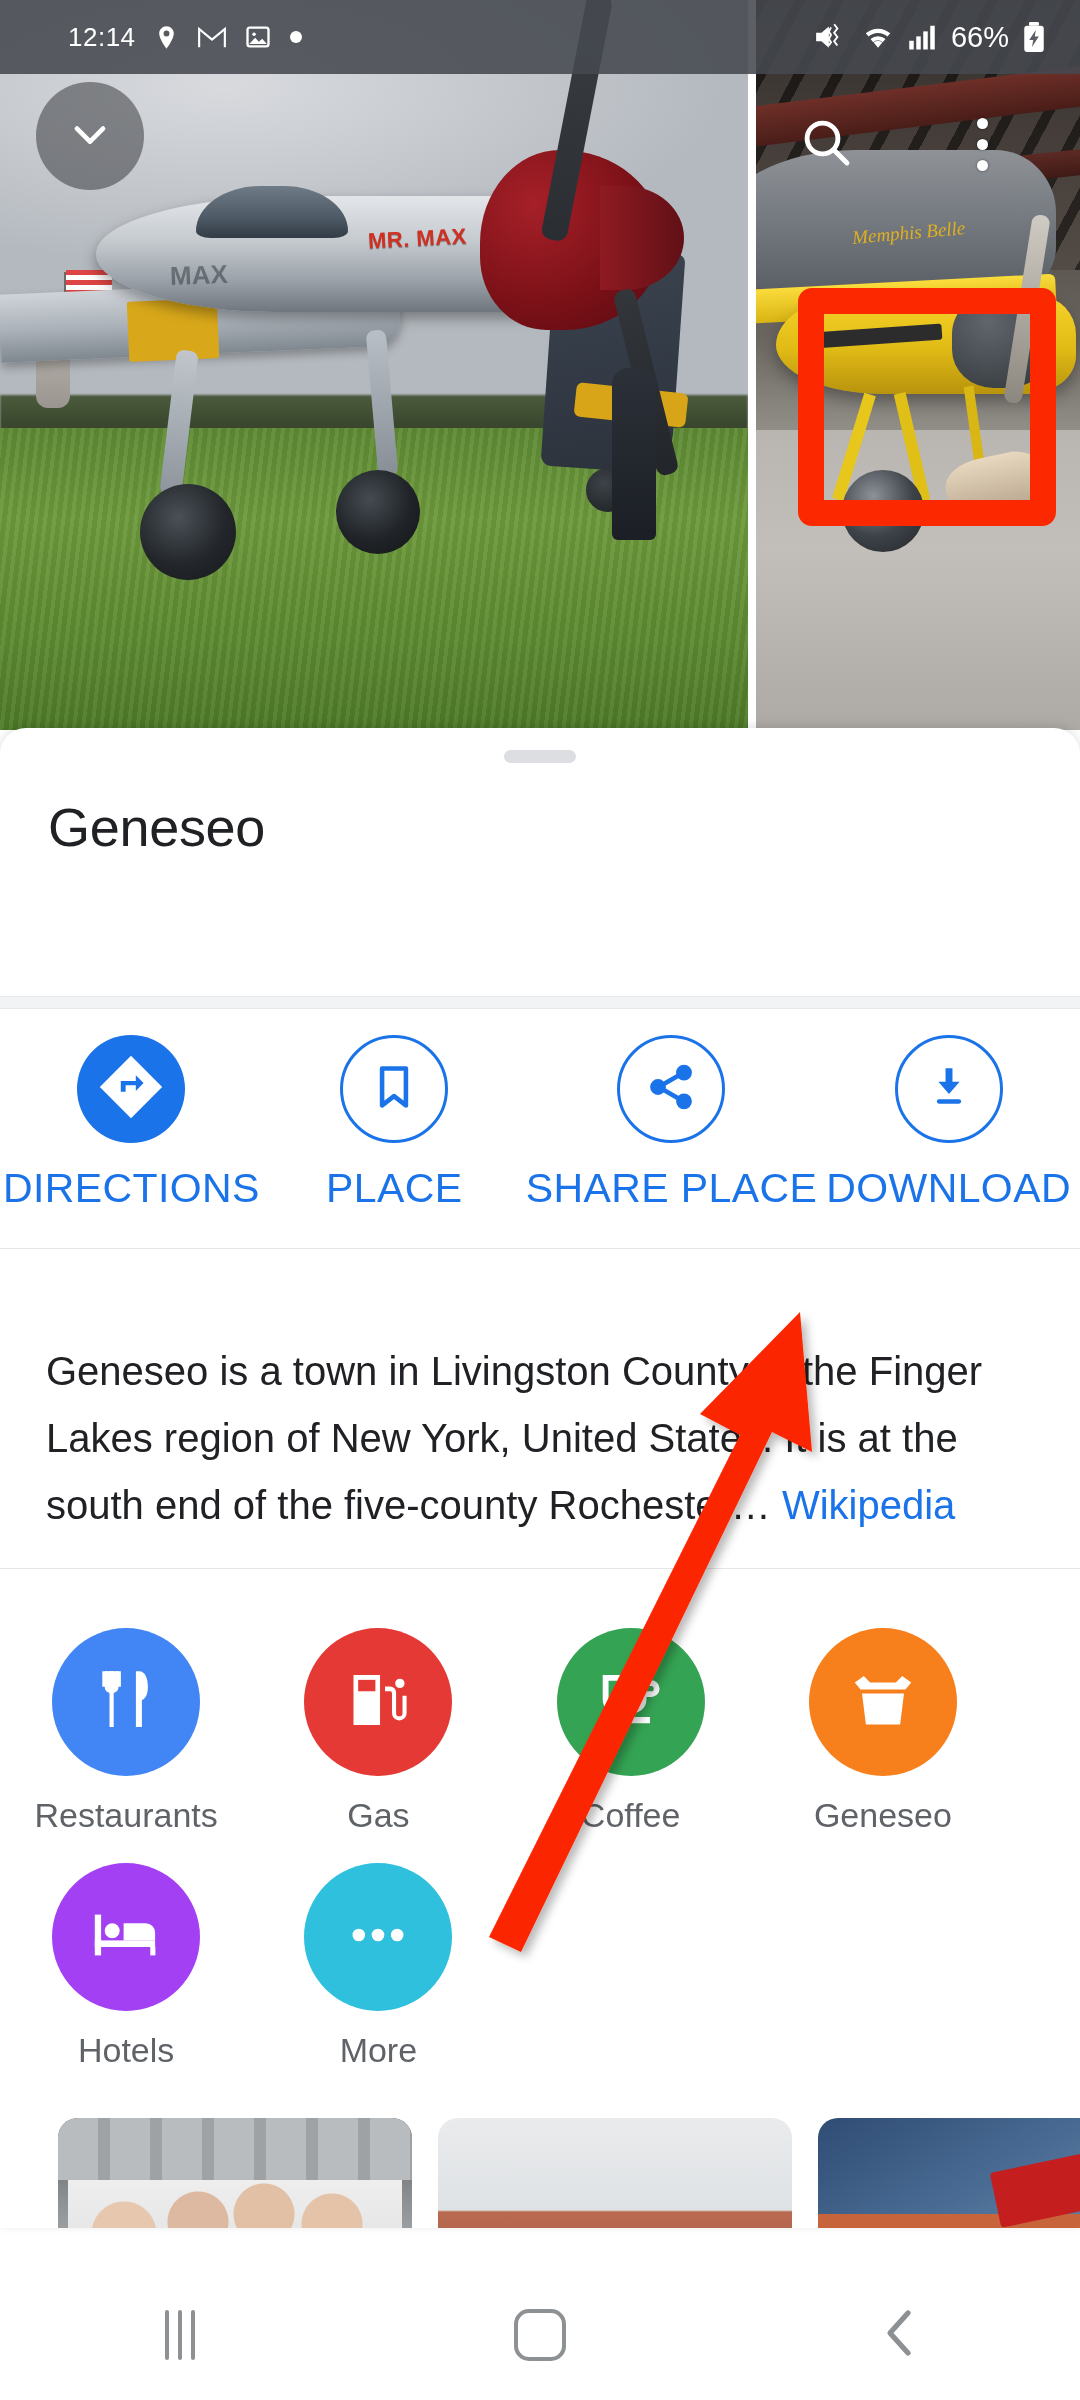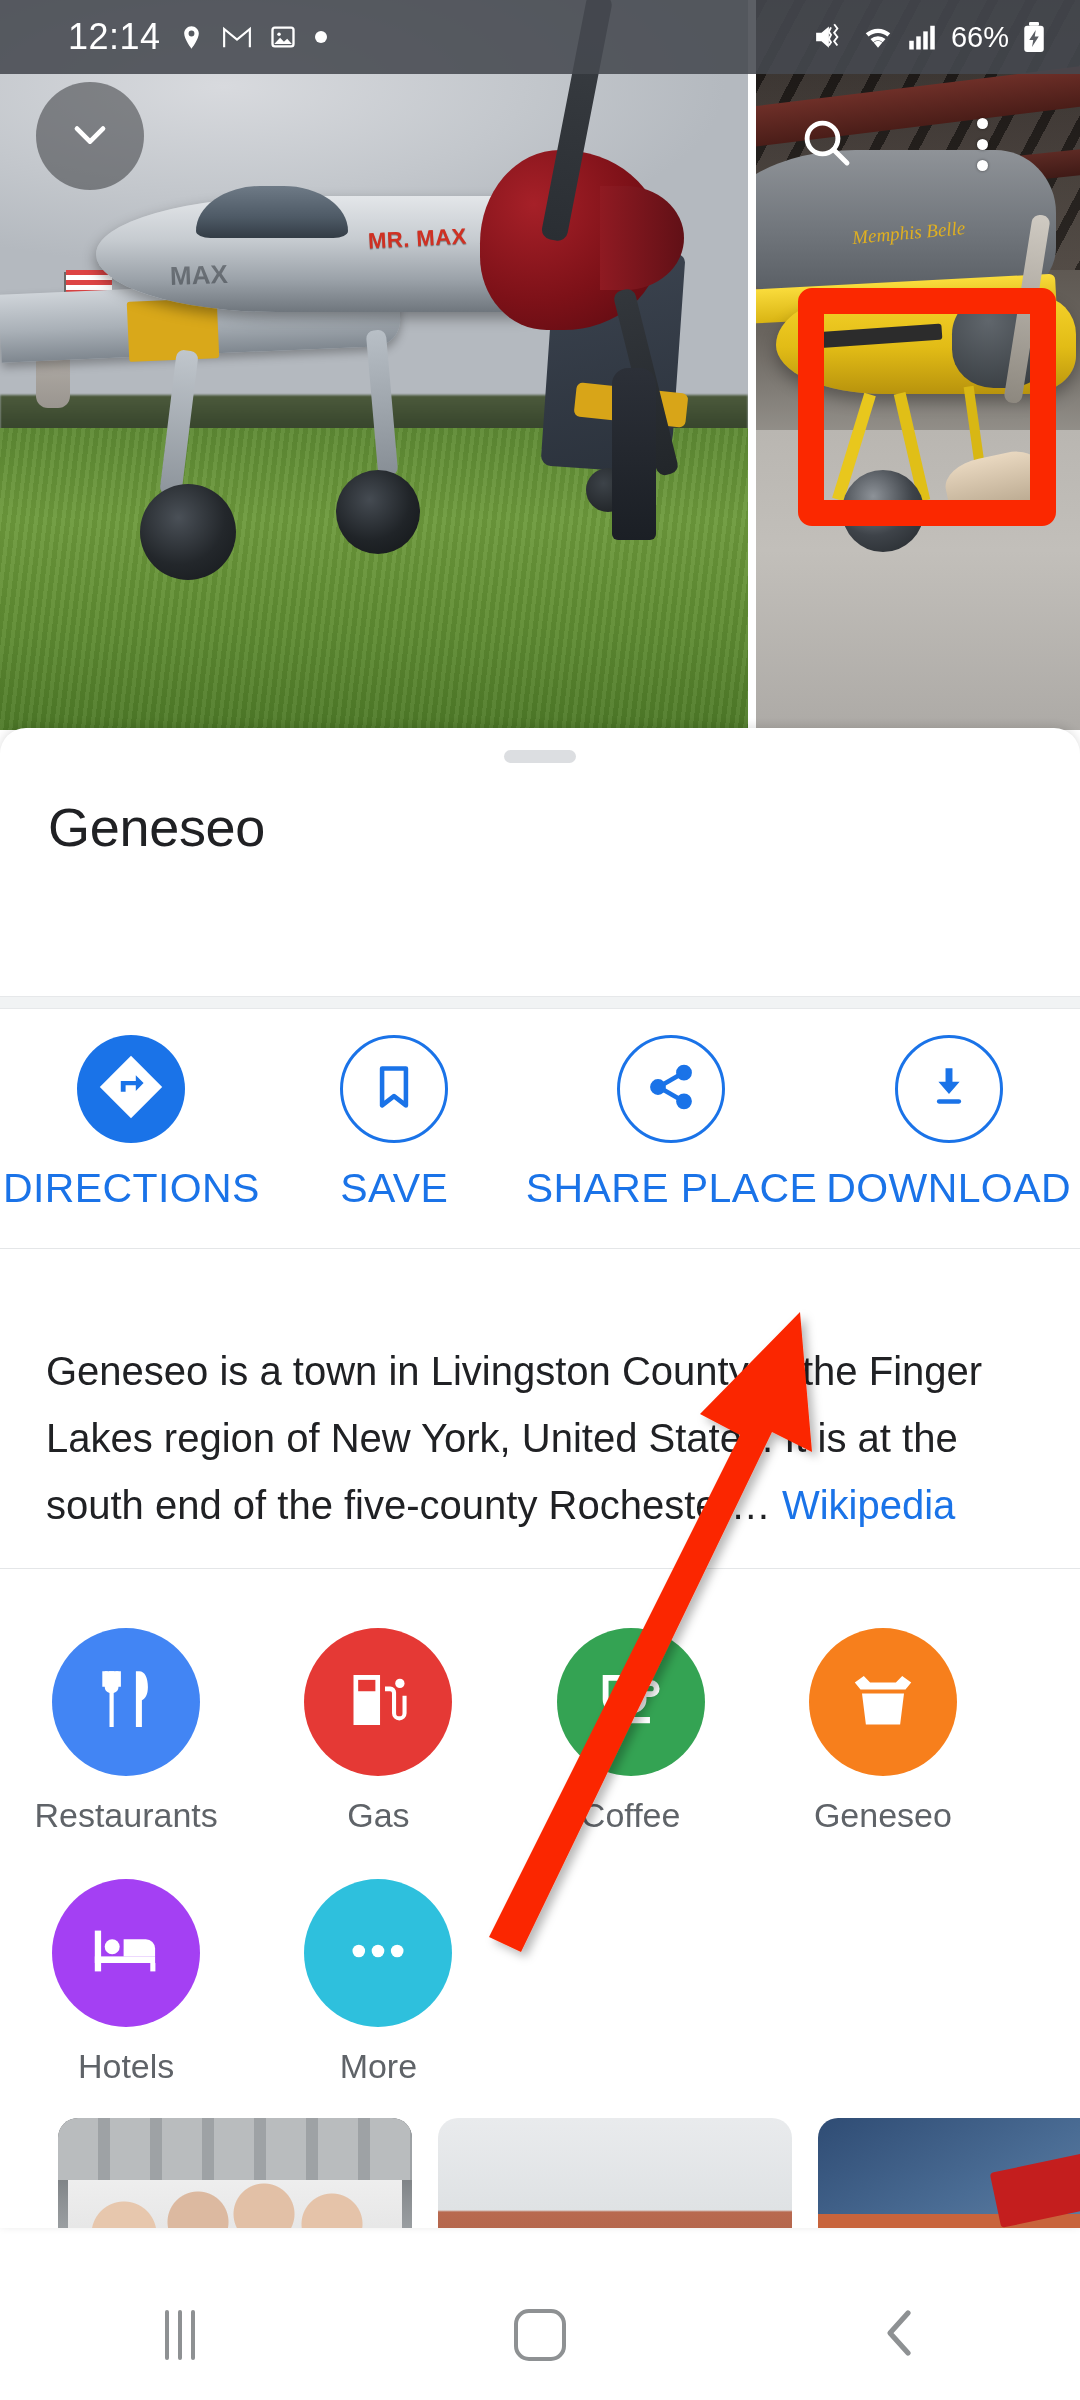--- a/index.html
+++ b/index.html
@@ -202,21 +202,21 @@
 
   
   #statusbar {
     position:absolute; left:0; top:0; width:1080px; height:74px;
     background:rgba(70,73,80,.88);
     display:flex; align-items:center; z-index:30;
     color:#ffffff; font-size:29px;
   }
   #status-left { display:flex; align-items:center; gap:17px; margin-left:68px; }
   #status-right{ display:flex; align-items:center; gap:13px; margin-left:auto; margin-right:34px; }
-  #clock { font-size:36px; letter-spacing:.5px; }
+  #clock { font-size:26px; letter-spacing:.5px; }
   .sicon { display:inline-flex; align-items:center; }
 
   
   #sheet {
     position:absolute; left:0; top:728px; width:1080px; height:1500px;
     background:#ffffff; border-radius:26px 26px 0 0; z-index:20;
     box-shadow:0 -2px 10px rgba(0,0,0,.12);
   }
   #drag-handle {
     position:absolute; left:50%; transform:translateX(-50%); top:22px;
@@ -267,21 +267,21 @@
   
   #description {
     position:absolute; left:46px; top:610px; width:990px;
     font-size:40px; line-height:67px; color:#202124;
   }
   #wiki-link { color:#1a73e8; }
 
   
   #cat-grid {
     position:absolute; left:0; top:900px; width:1009px;
-    display:grid; grid-template-columns:repeat(4,1fr); row-gap:44px;
+    display:grid; grid-template-columns:repeat(4,1fr); row-gap:28px;
   }
   .cat {
     display:flex; flex-direction:column; align-items:center; gap:20px;
   }
   .cat-circle {
     width:148px; height:148px; border-radius:50%;
     display:flex; align-items:center; justify-content:center;
   }
   .cat-label { font-size:34px; color:#5f6368; white-space:nowrap; }
 
@@ -494,21 +494,21 @@
     </div>
 
     <div class="action">
       <div class="action-circle ac-outline">
         <span>
           <svg width="52" height="52" viewBox="0 0 24 24" fill="none" stroke="#1a73e8" stroke-width="2.1" stroke-linejoin="round">
             <path d="M6.5 3.5h11v17l-5.5-4.3-5.5 4.3z"></path>
           </svg>
         </span>
       </div>
-      <div class="action-label">SAVE</div>
+      <div class="action-label">PLACE</div>
     </div>
 
     <div class="action">
       <div class="action-circle ac-outline">
         <span>
           <svg width="52" height="52" viewBox="0 0 24 24" fill="none" stroke="#1a73e8" stroke-width="2.1">
             <circle cx="18" cy="5.4" r="2.6" fill="#1a73e8"></circle>
             <circle cx="6" cy="12" r="2.6" fill="#1a73e8"></circle>
             <circle cx="18" cy="18.6" r="2.6" fill="#1a73e8"></circle>
             <line x1="8.3" y1="10.8" x2="15.7" y2="6.6"></line>

